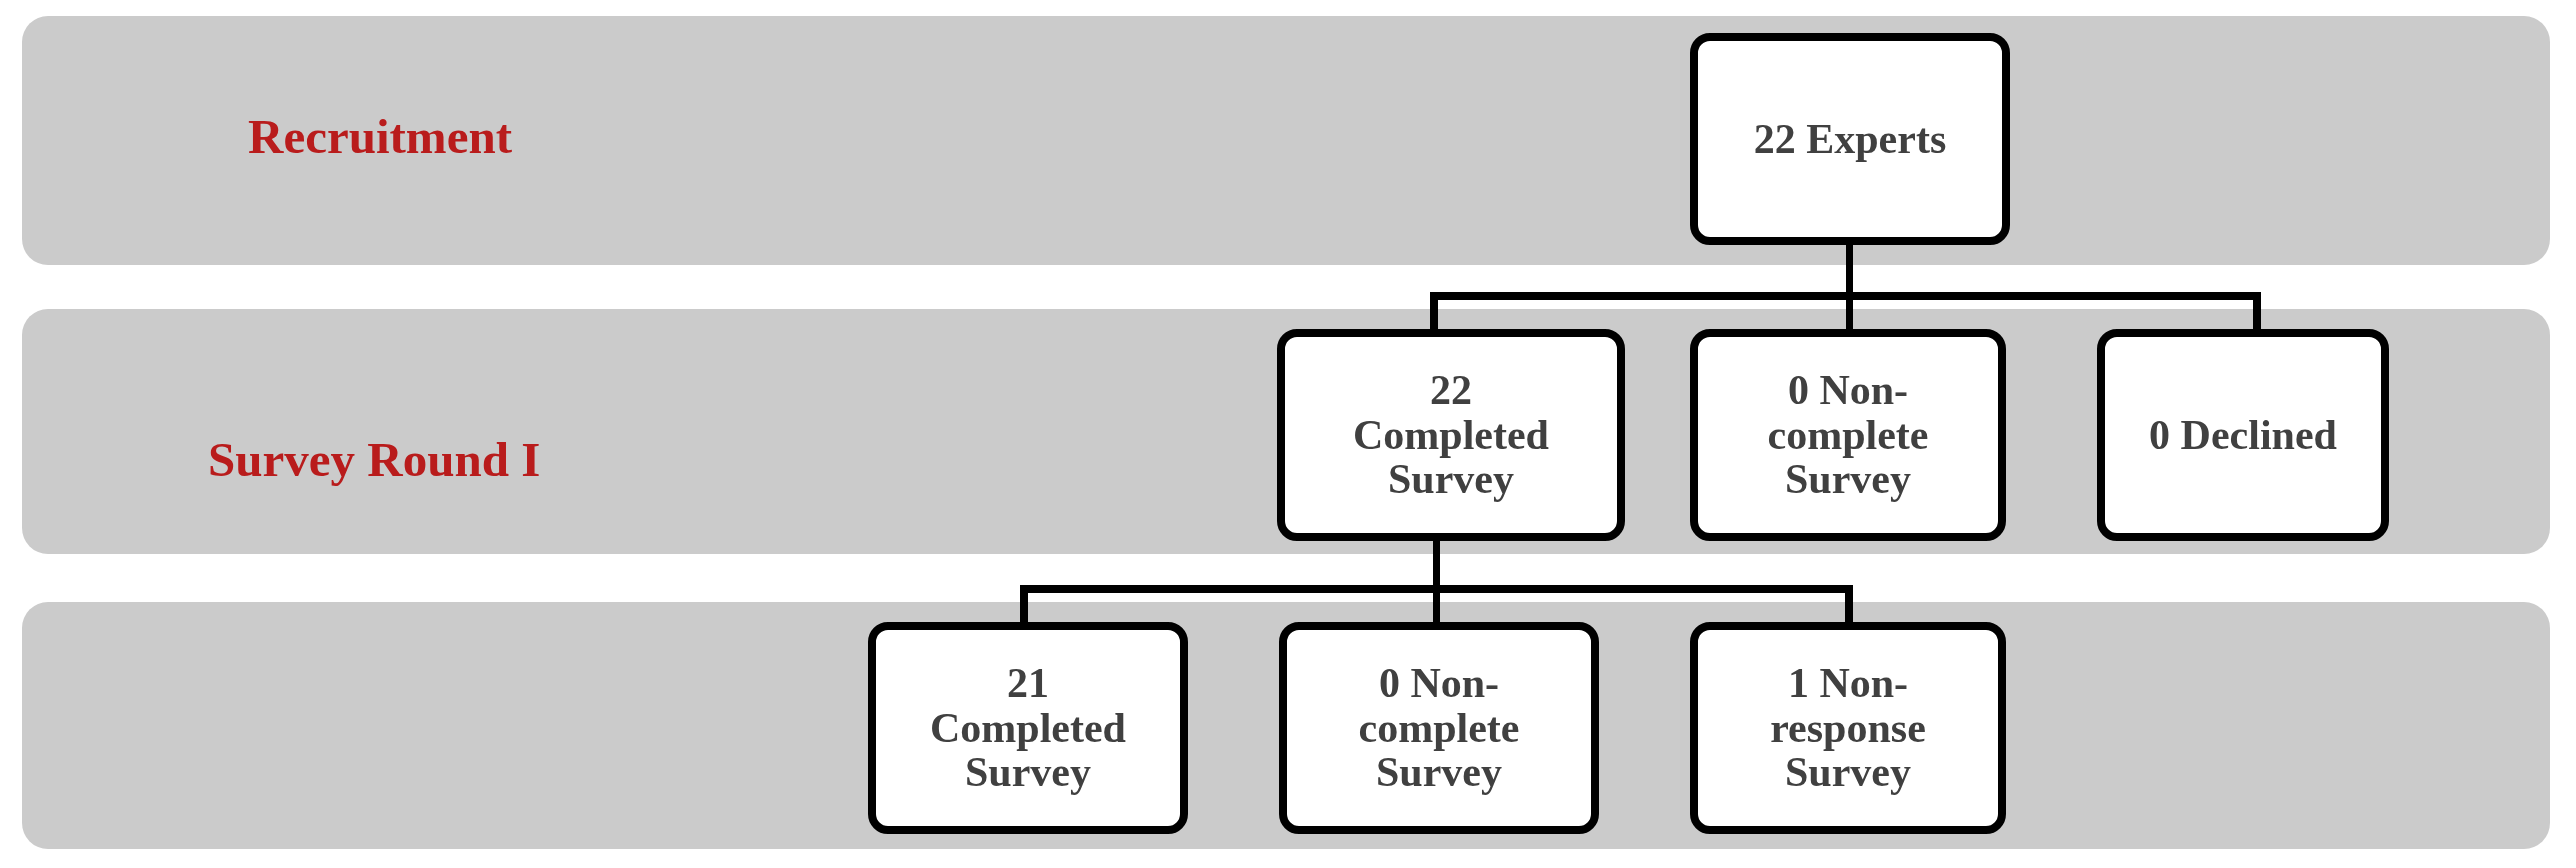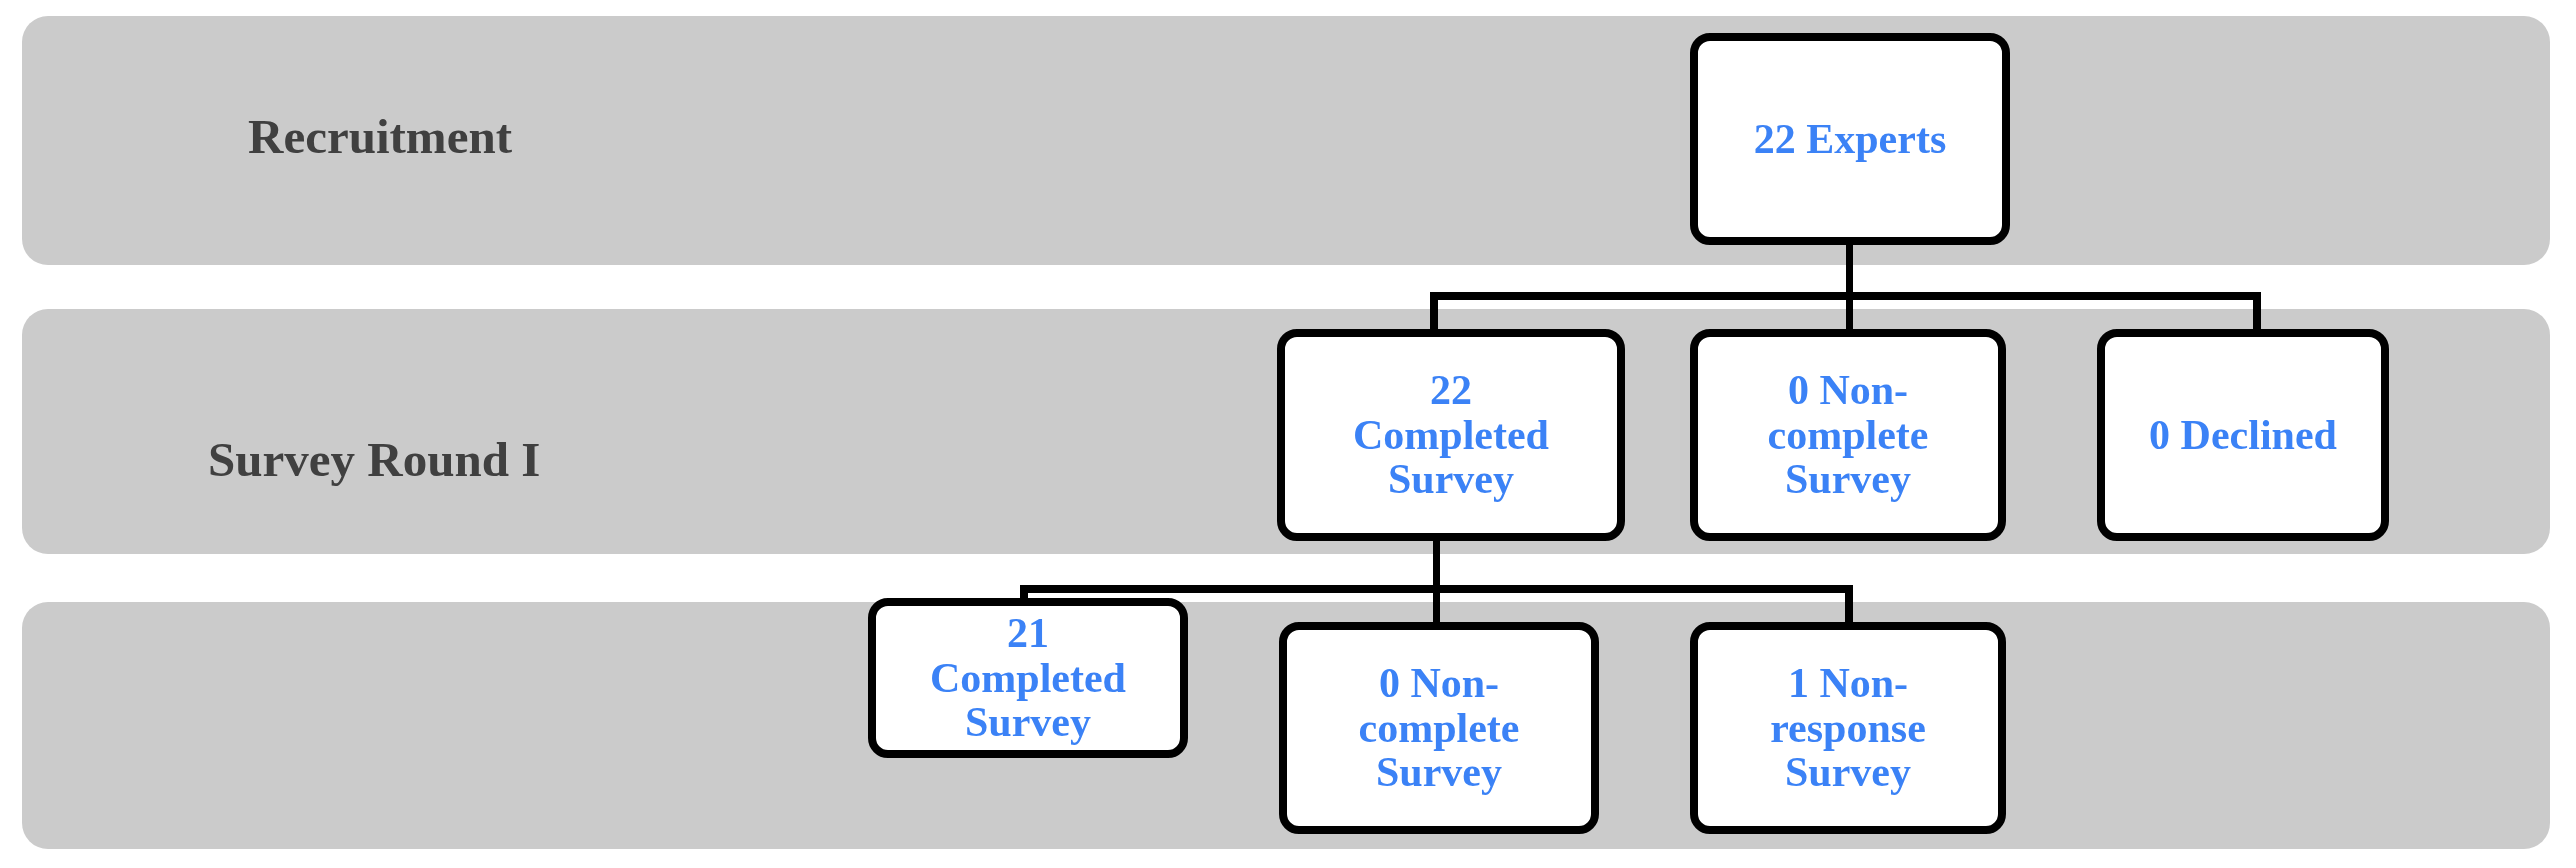--- a/index.html
+++ b/index.html
@@ -19,42 +19,42 @@
   
   .band {
     position: absolute;
     background: #cbcbcb;
     border-radius: 26px;
     box-sizing: border-box;
   }
   .band-label {
     position: absolute;
     font-weight: bold;
-    color: #404040;
+    color: #b91c1c;
     white-space: nowrap;
     letter-spacing: 0px;
     line-height: 1;
   }
 
   
   .node {
     position: absolute;
     background: #ffffff;
     border: 8.5px solid #000000;
     border-radius: 20px;
     box-sizing: border-box;
     display: flex;
     align-items: center;
     justify-content: center;
     text-align: center;
     z-index: 4;
   }
   .node-text {
     font-weight: bold;
-    color: #3b82f6;
+    color: #404040;
     line-height: 1.06;
     padding: 0 4.6px;
   }
 
   
   .conn {
     position: absolute;
     background: #000000;
     z-index: 2;
   }
@@ -103,21 +103,21 @@
   </div>
 
   <div class="conn conn-v" style="left:1433px; top:541px; width:7px; height:49px;"></div>
   <div class="conn conn-h" style="left:1020px; top:585px; width:833px; height:7.7px;"></div>
   <div class="conn conn-v" style="left:1020px; top:585px; width:7.7px; height:39px;"></div>
   <div class="conn conn-v" style="left:1433px; top:585px; width:7px; height:39px;"></div>
   <div class="conn conn-v" style="left:1845px; top:585px; width:7.7px; height:39px;"></div>
 
   <div class="band" style="left:21.6px; top:602px; width:2528px; height:247px;"></div>
 
-  <div class="node" style="left:868px; top:598px; width:320px; height:160px;">
+  <div class="node" style="left:868px; top:622px; width:320px; height:212px;">
     <div class="node-text" style="font-size:42px;">
       <span>21</span><br>
       <span>Completed</span><br>
       <span>Survey</span>
     </div>
   </div>
 
   <div class="node" style="left:1279px; top:622px; width:320px; height:212px;">
     <div class="node-text" style="font-size:42px;">
       <span>0 Non-</span><br>

